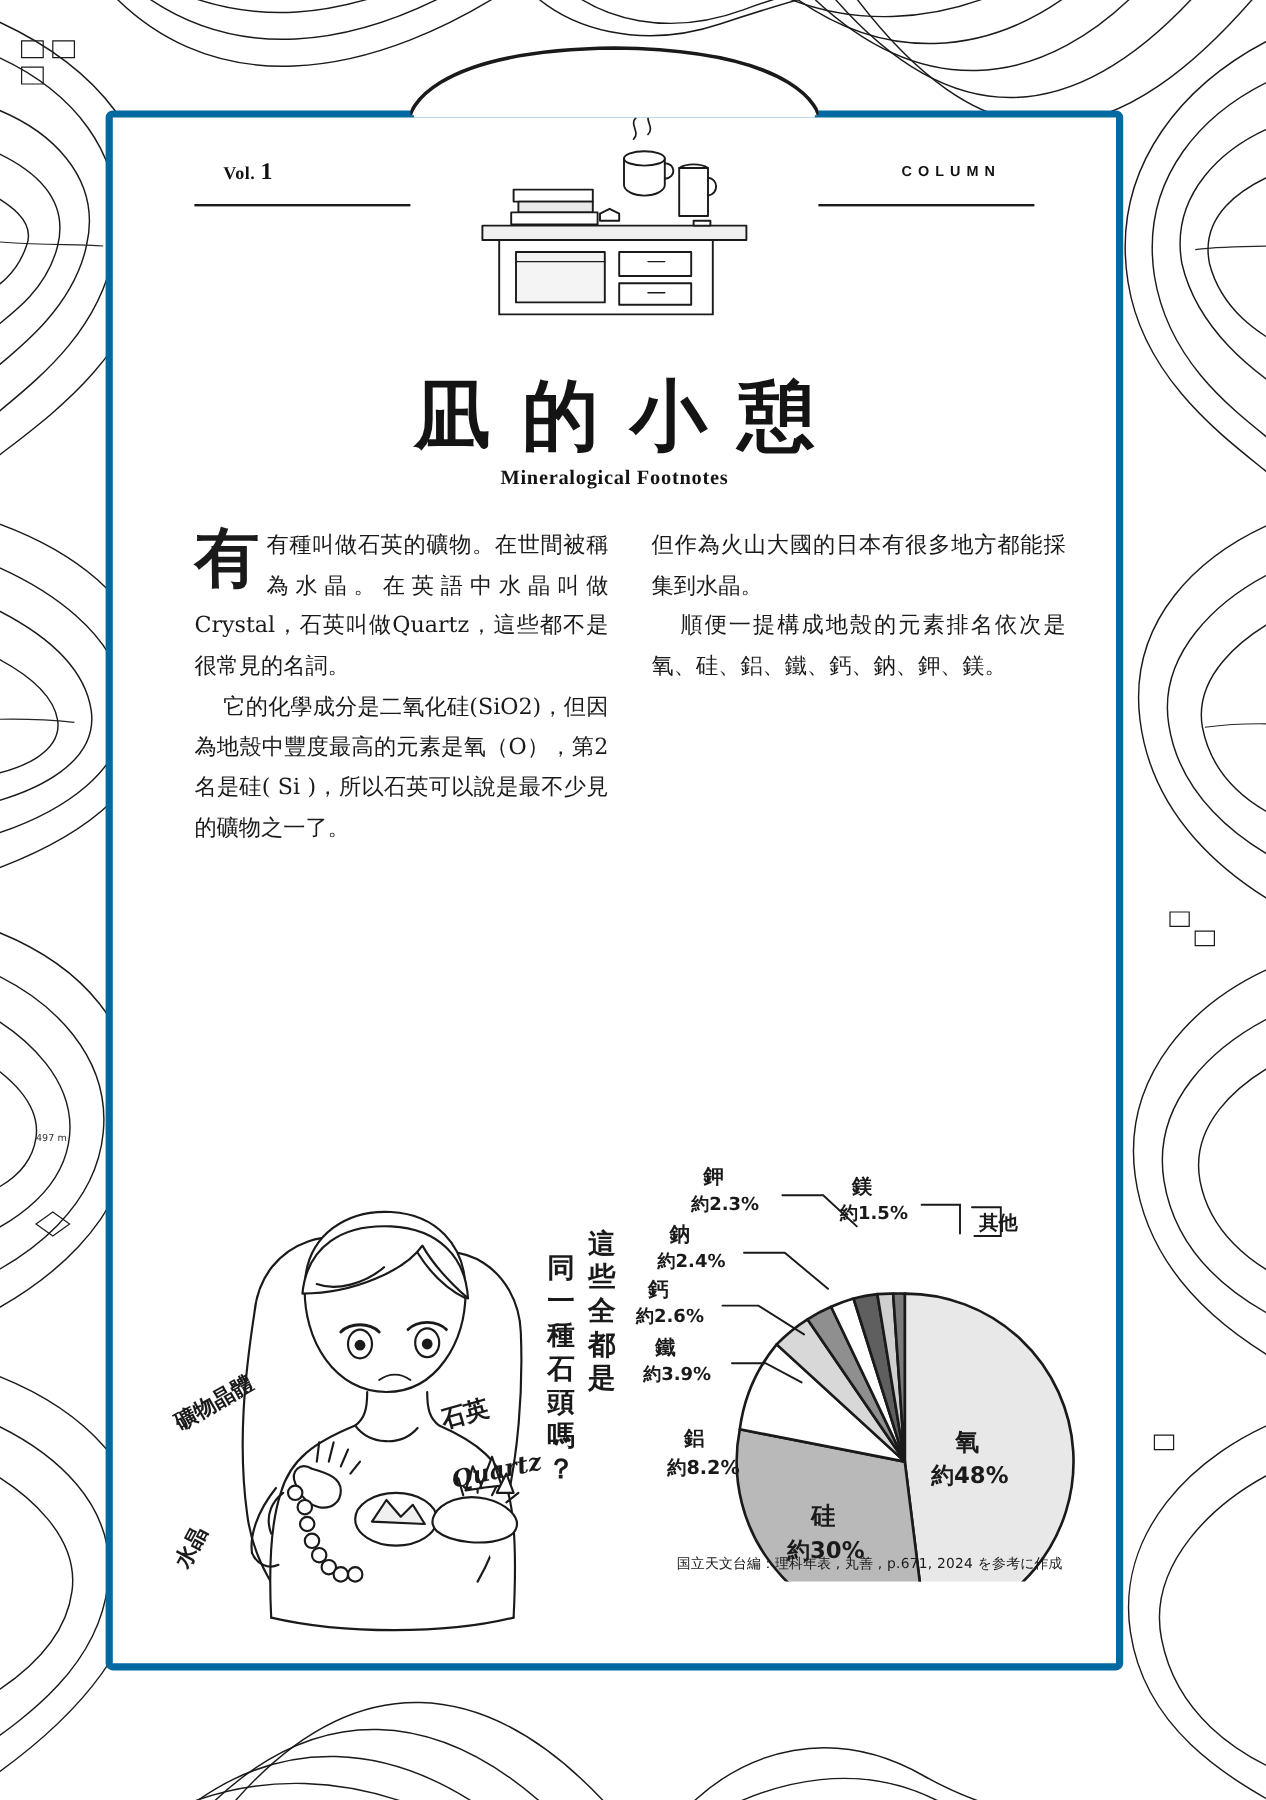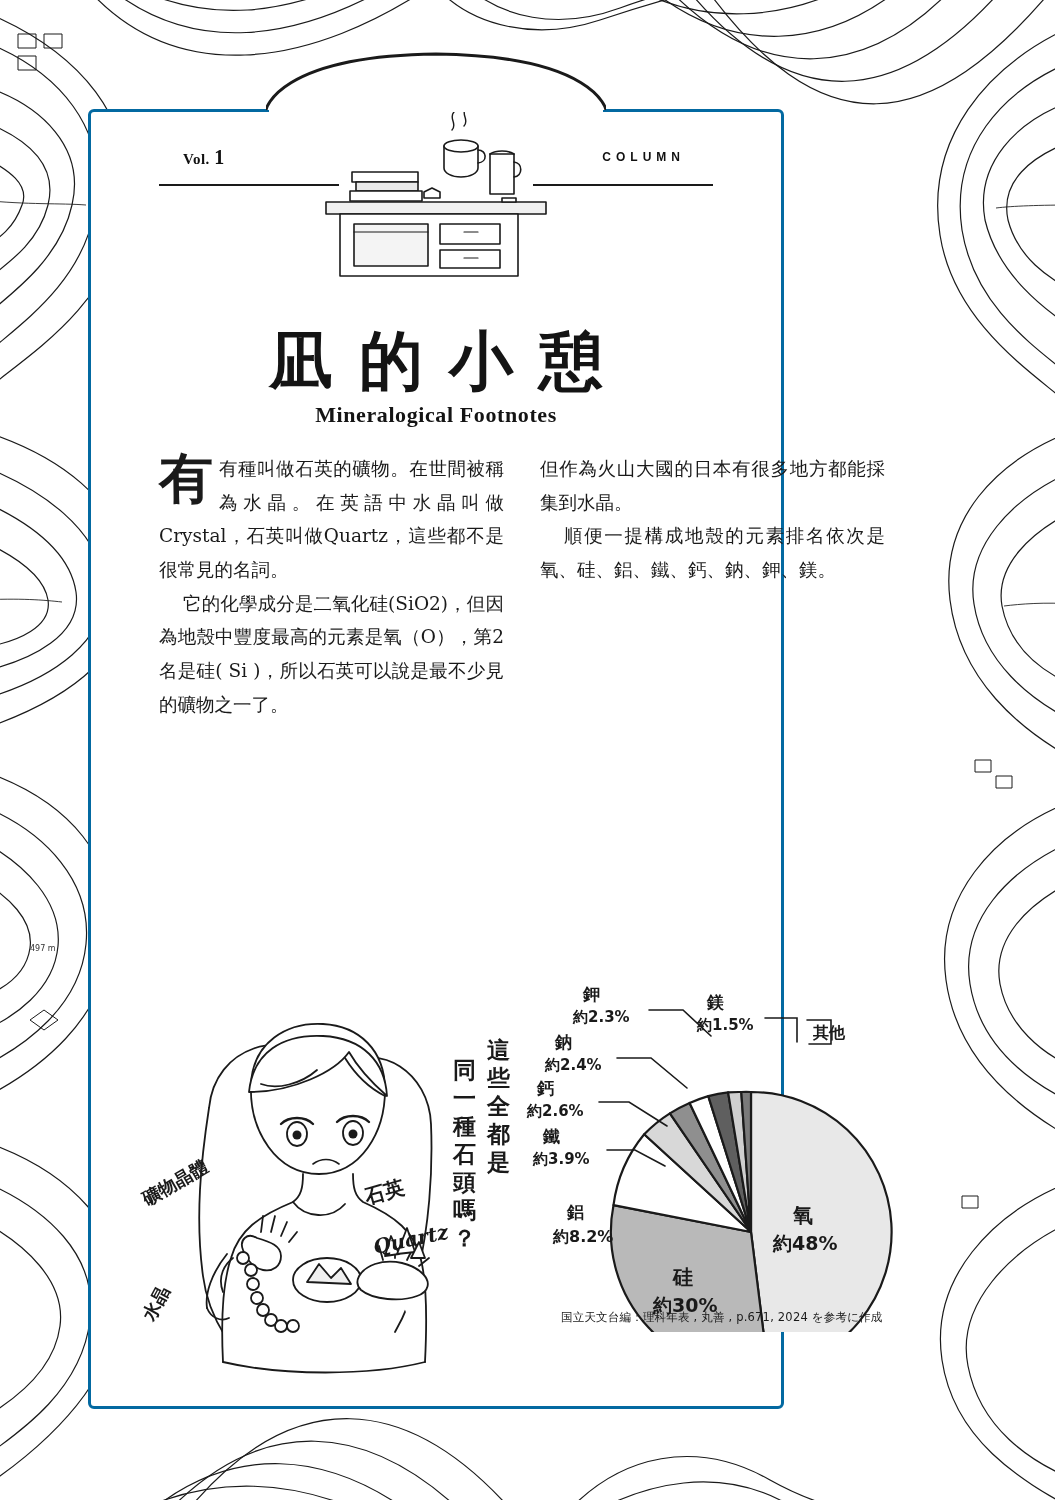--- a/index.html
+++ b/index.html
@@ -21,25 +21,25 @@
     position: absolute;
     inset: 0;
     z-index: 0;
   }
   #bg-topo svg { display: block; width: 1055px; height: 1500px; }
 
   
   .page-card {
     position: absolute;
     left: 88px;
-    top: 109px;
-    width: 696px;
+    top: 92px;
+    width: 848px;
     height: 1300px;
     background: #ffffff;
-    border: 3px solid #0369a1;
+    border: 6px solid #0369a1;
     border-radius: 6px;
     z-index: 2;
     box-sizing: border-box;
   }
   .page-card::after {
     content: "";
     position: absolute;
     left: 6px; right: 6px; top: 6px; bottom: 6px;
     border: 1px solid #1a1a1a;
     border-radius: 4px;
@@ -126,21 +126,21 @@
     font-size: 64px;
     letter-spacing: 26px;
     text-indent: 26px;
     line-height: 1.1;
     color: #141414;
   }
   .title-en {
     margin-top: 6px;
     font-family: "Liberation Serif", serif;
     font-weight: bold;
-    font-size: 22px;
+    font-size: 17px;
     letter-spacing: .6px;
     color: #141414;
   }
 
   
   .cols {
     position: absolute;
     top: 340px;
     left: 68px;
     width: 726px;

